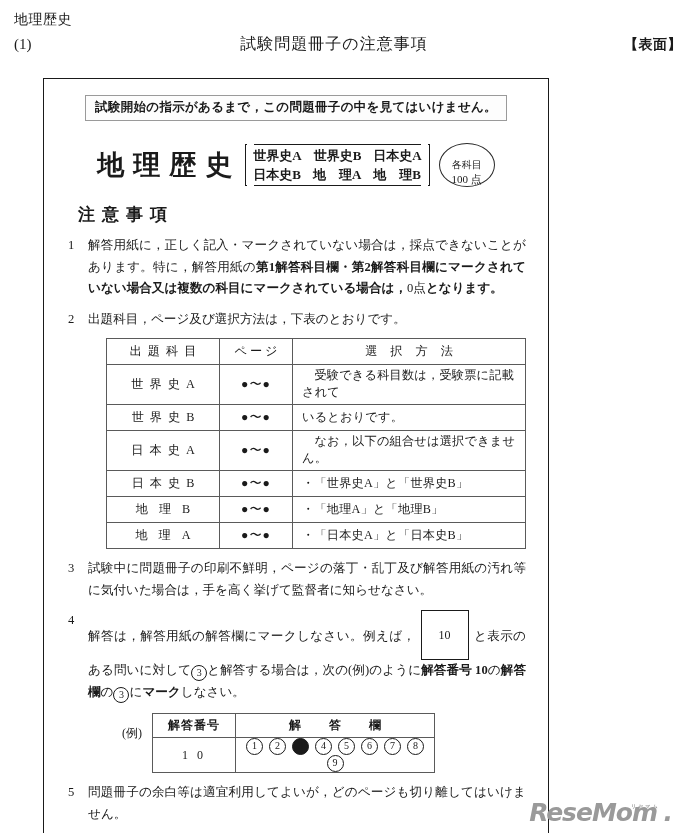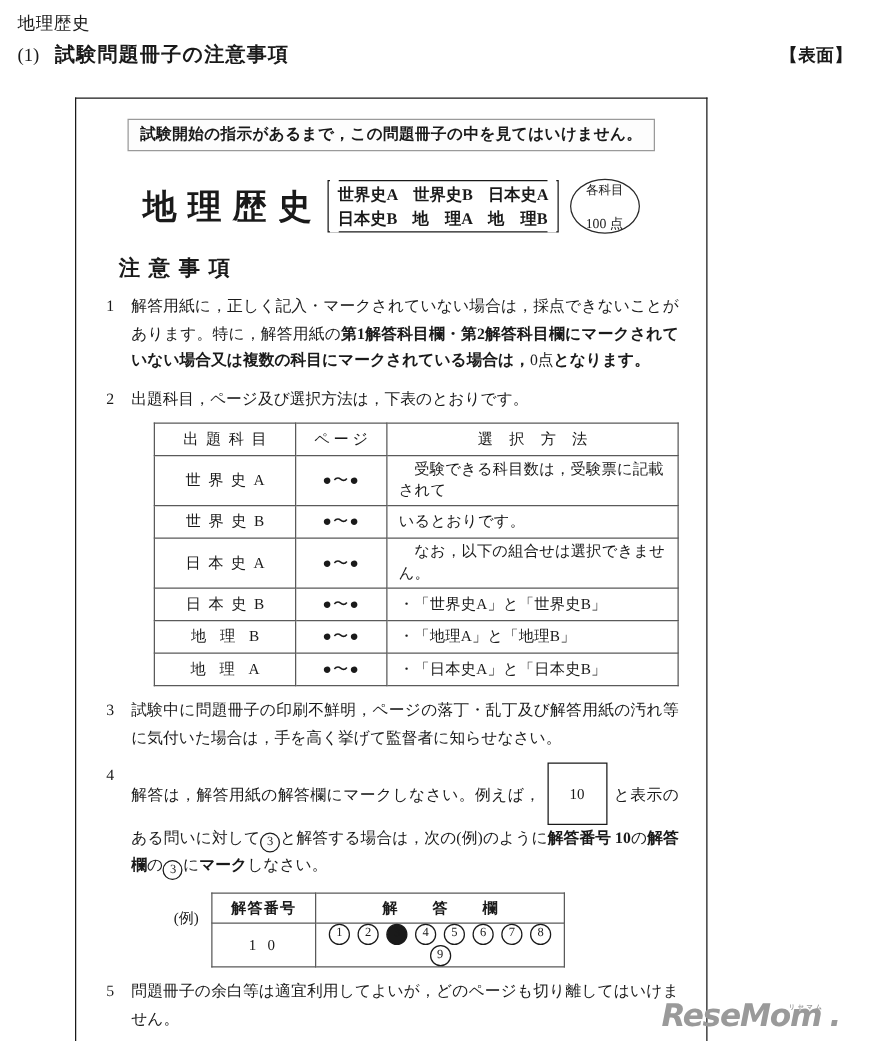--- a/index.html
+++ b/index.html
@@ -31,35 +31,36 @@
     margin-top: 4px;
     padding-right: 18px;
   }
   .header-num {
     font-size: 15px;
     width: 30px;
     flex: none;
   }
   .header-title {
     font-size: 16px;
-    font-weight: bold;
+    font-weight: normal;
     letter-spacing: 1px;
     flex: 1 1 auto;
+    text-align: center;
   }
   .header-side {
     font-size: 14px;
     font-weight: bold;
     flex: none;
     letter-spacing: 0.5px;
   }
 
   
   .sheet {
     position: absolute;
-    left: 60px;
+    left: 43px;
     top: 78px;
     width: 506px;
     height: 755px;
     border: 1.5px solid #1a1a1a;
     border-bottom: none;
     box-sizing: border-box;
     background: #fff;
     overflow: hidden;
   }
   .sheet-inner {
@@ -133,21 +134,21 @@
     height: 42px;
     border: 1.2px solid #2a2a2a;
     border-radius: 50%/50%;
     display: flex;
     flex-direction: column;
     align-items: center;
     justify-content: flex-end;
     font-size: 10px;
     line-height: 14px;
   }
-  .points .pt-num { font-size: 11px; margin-top: 12px; }
+  .points .pt-num { font-size: 11px; }
 
   
   .notes-head {
     margin: 16px 0 0 12px;
     font-size: 17px;
     font-weight: bold;
     letter-spacing: 7px;
   }
 
   

